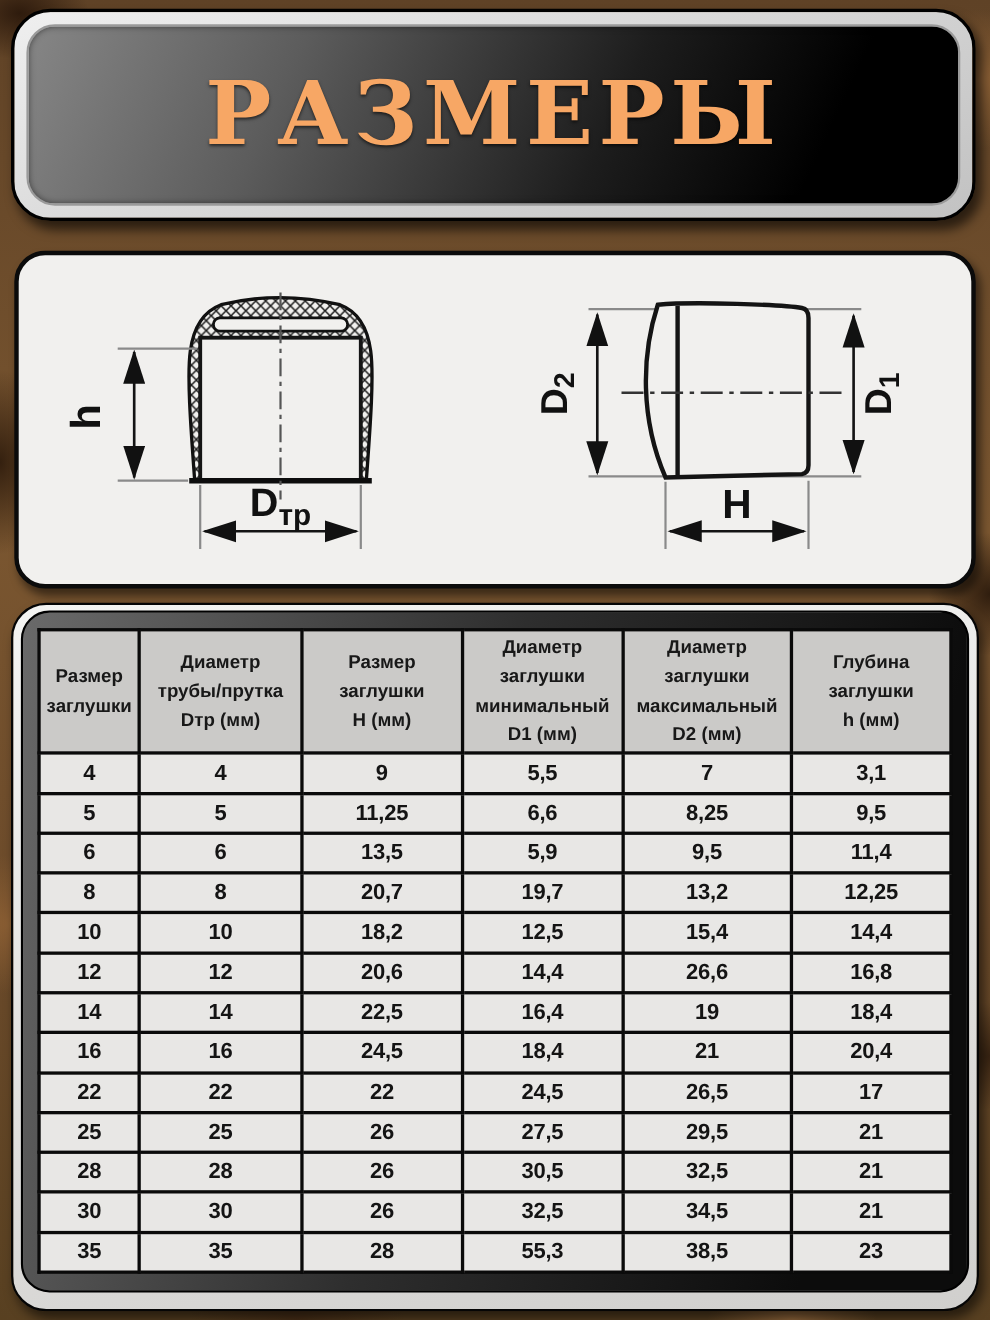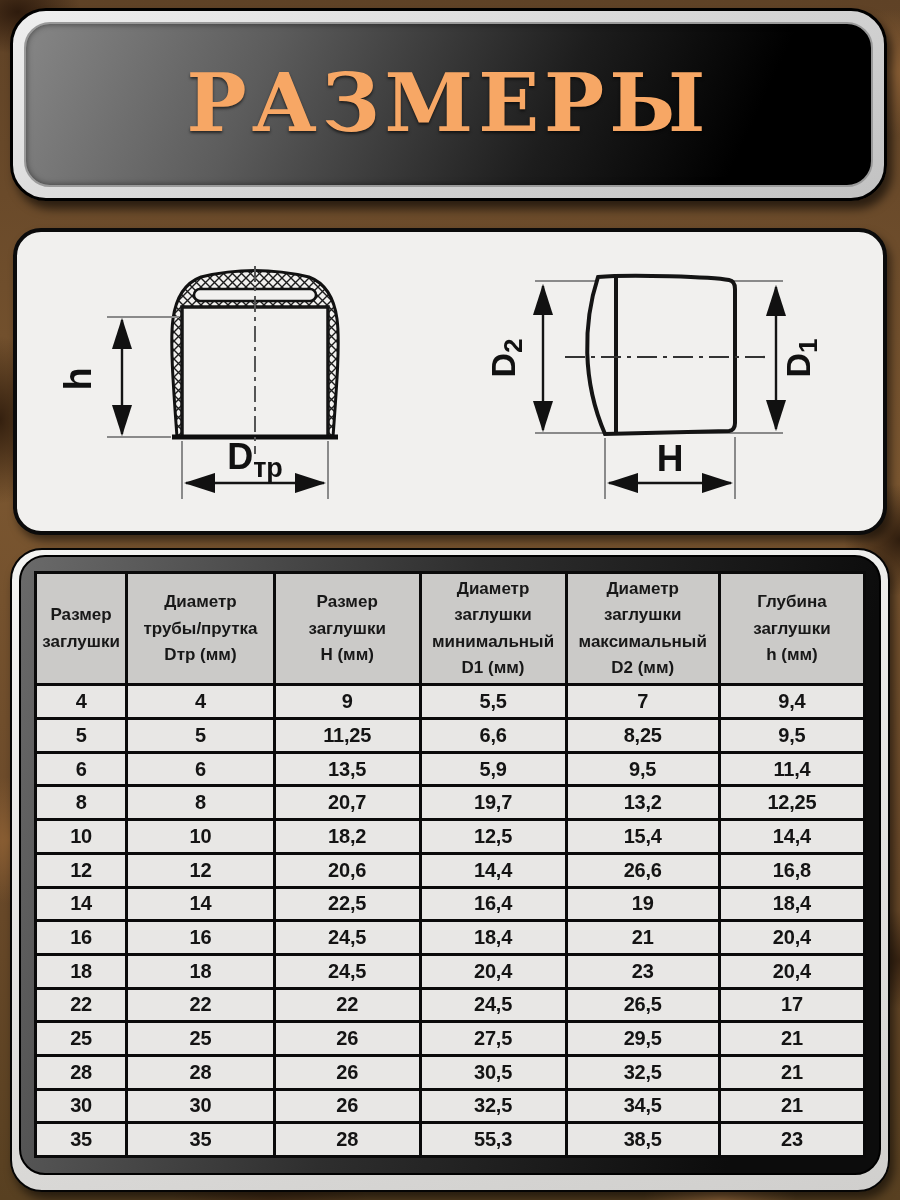--- a/index.html
+++ b/index.html
@@ -185,21 +185,21 @@
 h (мм)</th>
               </tr>
             </thead>
           <tbody id="size-table-body">
               <tr>
                 <td>4</td>
                 <td>4</td>
                 <td>9</td>
                 <td>5,5</td>
                 <td>7</td>
-                <td>9,4</td>
+                <td>3,1</td>
               </tr>
               <tr>
                 <td>5</td>
                 <td>5</td>
                 <td>11,25</td>
                 <td>6,6</td>
                 <td>8,25</td>
                 <td>9,5</td>
               </tr>
               <tr>
@@ -244,28 +244,20 @@
               </tr>
               <tr>
                 <td>16</td>
                 <td>16</td>
                 <td>24,5</td>
                 <td>18,4</td>
                 <td>21</td>
                 <td>20,4</td>
               </tr>
               <tr>
-                <td>18</td>
-                <td>18</td>
-                <td>24,5</td>
-                <td>20,4</td>
-                <td>23</td>
-                <td>20,4</td>
-              </tr>
-              <tr>
                 <td>22</td>
                 <td>22</td>
                 <td>22</td>
                 <td>24,5</td>
                 <td>26,5</td>
                 <td>17</td>
               </tr>
               <tr>
                 <td>25</td>
                 <td>25</td>

